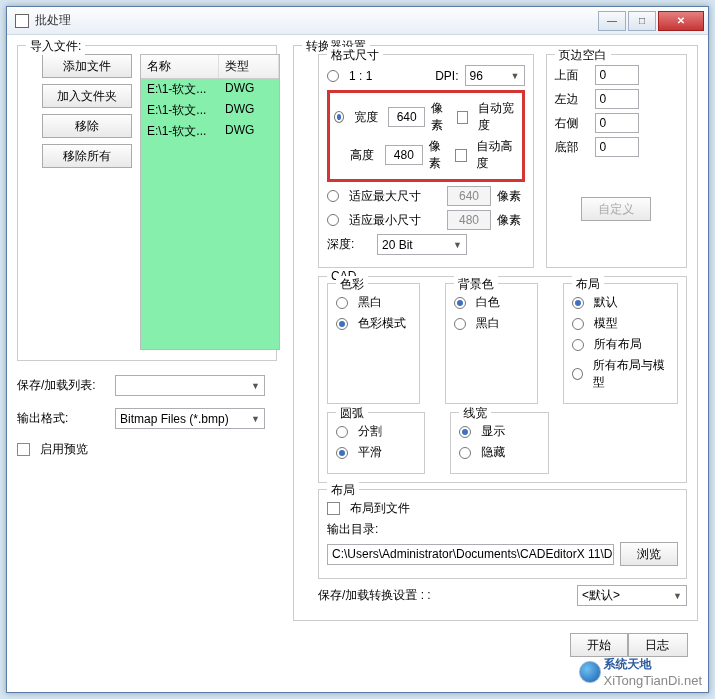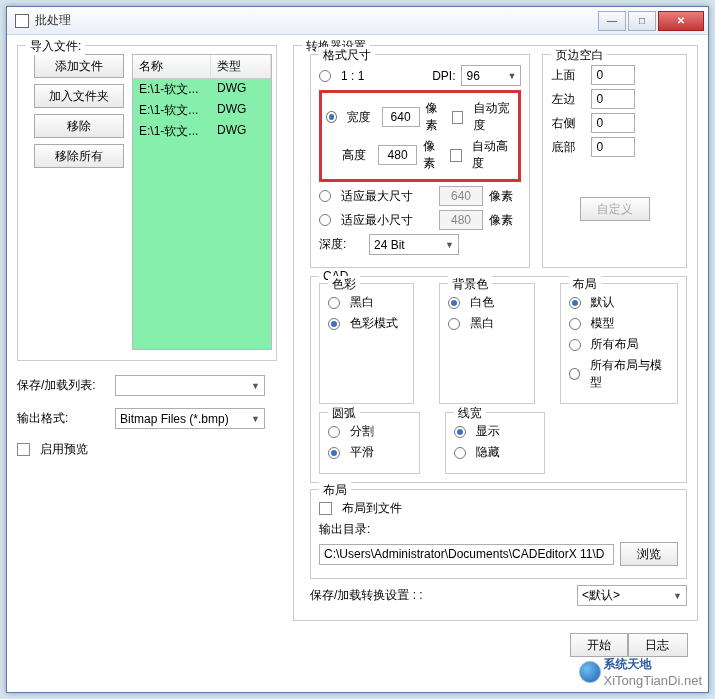--- a/index.html
+++ b/index.html
@@ -5,21 +5,21 @@
 * { box-sizing: border-box; font-family: "Microsoft YaHei", Tahoma, sans-serif; font-size: 12px; }
 body { margin: 0; background: #d4e4f0; padding: 6px; }
 .window { background: #fff; border: 1px solid #5a7ca8; box-shadow: 0 0 6px rgba(0,0,0,0.3); width: 703px; height: 687px; position: relative; }
 .titlebar { height: 28px; background: linear-gradient(#fdfdfe, #e8eff7); display: flex; align-items: center; padding: 0 4px 0 8px; border-bottom: 1px solid #d0d8e0; }
 .titlebar .ticon { width: 14px; height: 14px; border: 1px solid #666; margin-right: 6px; background: #fff; }
 .titlebar .title { flex: 1; color: #333; }
 .tbtn { width: 28px; height: 20px; margin-left: 2px; background: linear-gradient(#f8f9fb,#dde6f0); border: 1px solid #a0b0c4; display: flex; align-items: center; justify-content: center; color: #444; font-size: 10px; }
 .tbtn.close { width: 46px; background: linear-gradient(#e48080,#c83535); border-color: #a02020; color: #fff; font-weight: bold; }
 .content { display: flex; padding: 10px; gap: 16px; height: calc(100% - 28px); }
 .leftcol { width: 260px; display: flex; flex-direction: column; }
-.fieldset { border: 1px solid #ccc; padding: 8px 10px 10px 16px; margin-bottom: 8px; position: relative; }
+.fieldset { border: 1px solid #ccc; padding: 8px 10px 10px 24px; margin-bottom: 8px; position: relative; }
 .fslabel { position: absolute; top: -8px; left: 8px; background: #fff; padding: 0 4px; }
 .importrow { display: flex; gap: 8px; }
 .btncol { display: flex; flex-direction: column; gap: 6px; }
 .wbtn { width: 90px; height: 24px; background: linear-gradient(#fdfdfd,#e9e9e9); border: 1px solid #aaa; text-align: center; line-height: 22px; }
 .filelist { flex: 1; border: 1px solid #bbb; background: #86efac; height: 296px; display: flex; flex-direction: column; }
 .fhdr { display: flex; background: linear-gradient(#fdfdfd,#eee); border-bottom: 1px solid #ccc; }
 .fhdr div { padding: 3px 6px; border-right: 1px solid #ddd; }
 .fhdr .c1 { width: 78px; } .fhdr .c2 { width: 60px; }
 .frow { display: flex; padding: 2px 0; }
 .frow .c1 { width: 78px; padding-left: 6px; white-space: nowrap; overflow: hidden; }
@@ -155,21 +155,21 @@
             </div>
             <div class="row">
               <span class="radio"></span>
               <span style="width:92px">适应最小尺寸</span>
               <div class="numbox ro">480</div>
               <span>像素</span>
             </div>
             <div class="row">
               <span style="width:44px">深度:</span>
               <div class="select" style="width:90px">
-                  <span>24 Bit</span>
+                  <span>20 Bit</span>
                   <span class="chev">▼</span>
                 </div>
             </div>
           </div>
 
           <div class="subfs mgn" style="flex:1">
             <span class="fslabel">页边空白</span>
             <div class="row">
                 <span style="width:34px">上面</span>
                 <input class="m" value="0" style="">

